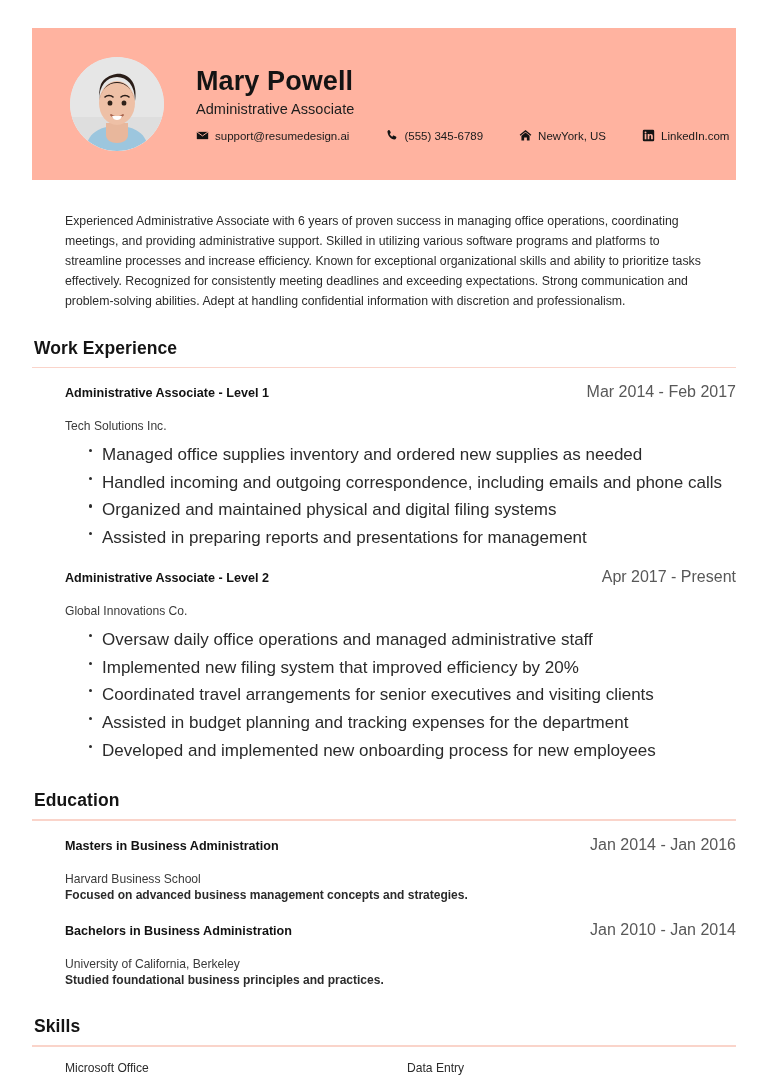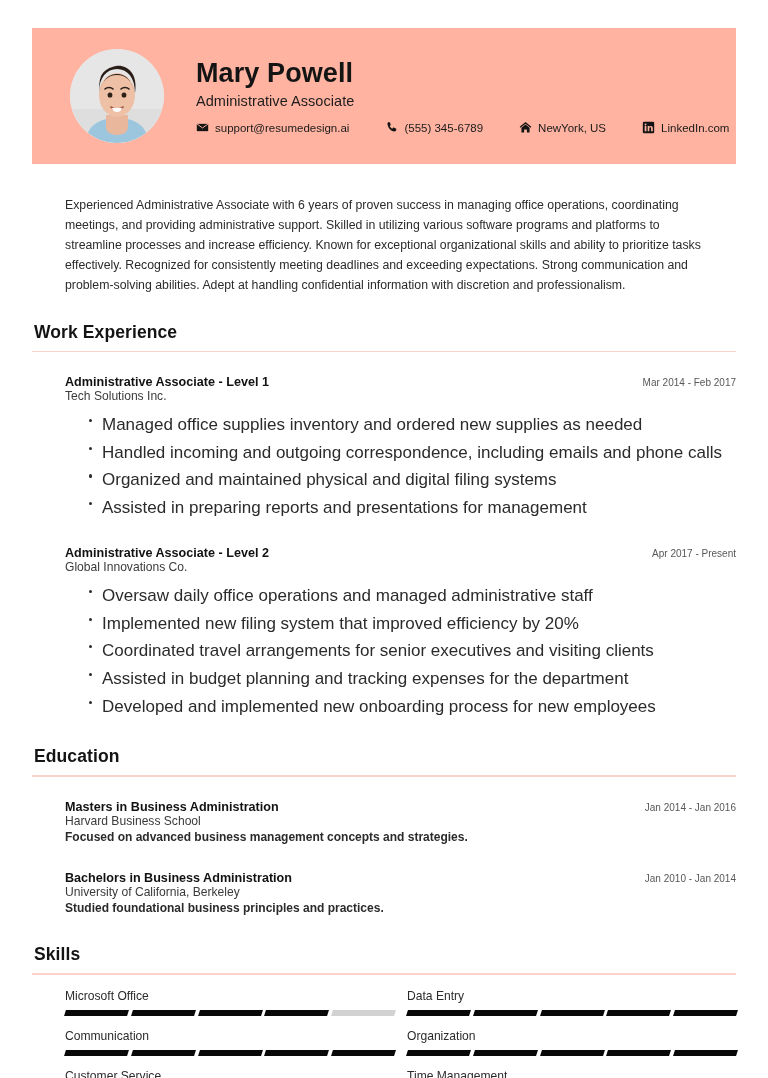--- a/index.html
+++ b/index.html
@@ -18,21 +18,21 @@
     height: 1078px;
     background: #ffffff;
     position: relative;
     padding: 0 32px;
   }
 
   
   .header {
     margin-top: 28px;
     background: #ffb3a0;
-    height: 136px;
+    height: 152px;
     display: flex;
     align-items: center;
     padding-left: 38px;
   }
 
   .avatar {
     width: 94px;
     height: 94px;
     border-radius: 50%;
     overflow: hidden;
@@ -123,33 +123,32 @@
   .entry-head {
     display: flex;
     align-items: baseline;
     justify-content: space-between;
     gap: 16px;
   }
   .entry-role {
     font-size: 12.6px;
     font-weight: bold;
     color: #121212;
-    margin-top: 8px;
   }
   .entry-date {
-    font-size: 10px;
+    font-size: 16px;
     color: #585858;
     white-space: nowrap;
     flex: 0 0 auto;
     text-align: center;
   }
   .entry-org {
     font-size: 12.1px;
     color: #3a3a3a;
-    margin-top: 0;
+    margin-top: 18px;
   }
 
   .bullets {
     margin-top: 8px;
     padding-left: 23px;
     list-style: none;
   }
   .bullets li {
     font-size: 17px;
     color: #2b2b2b;

